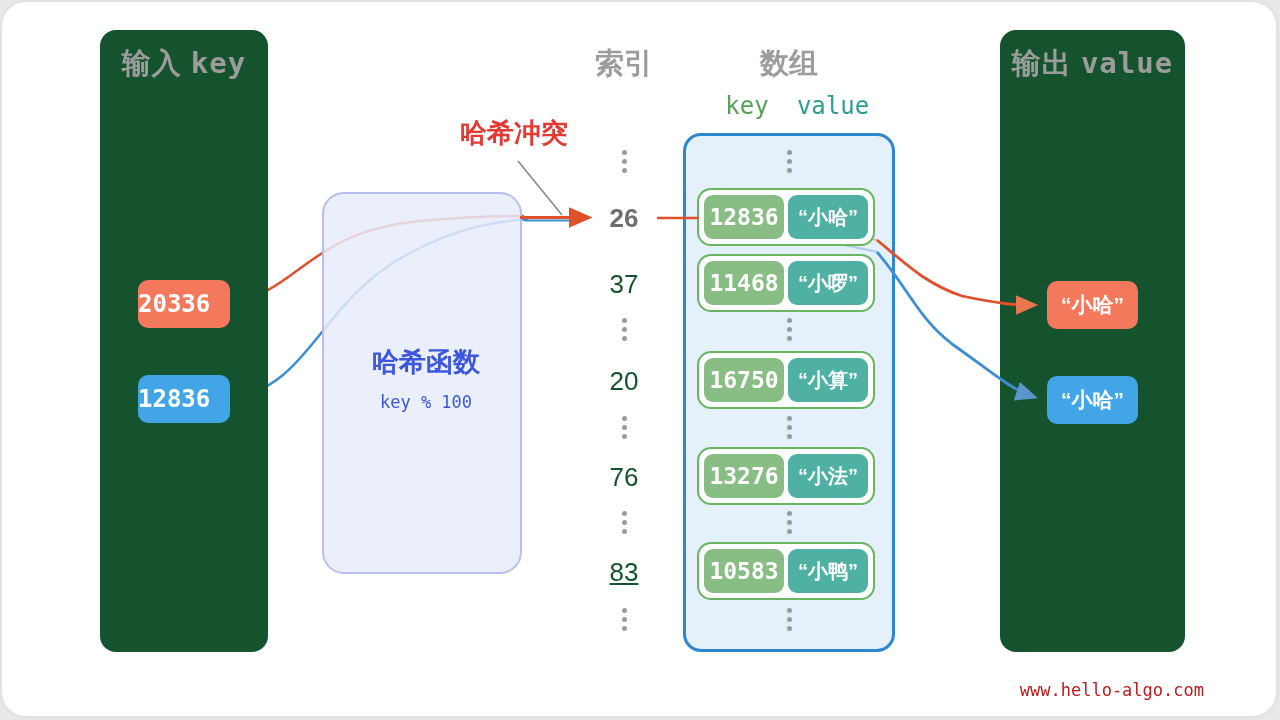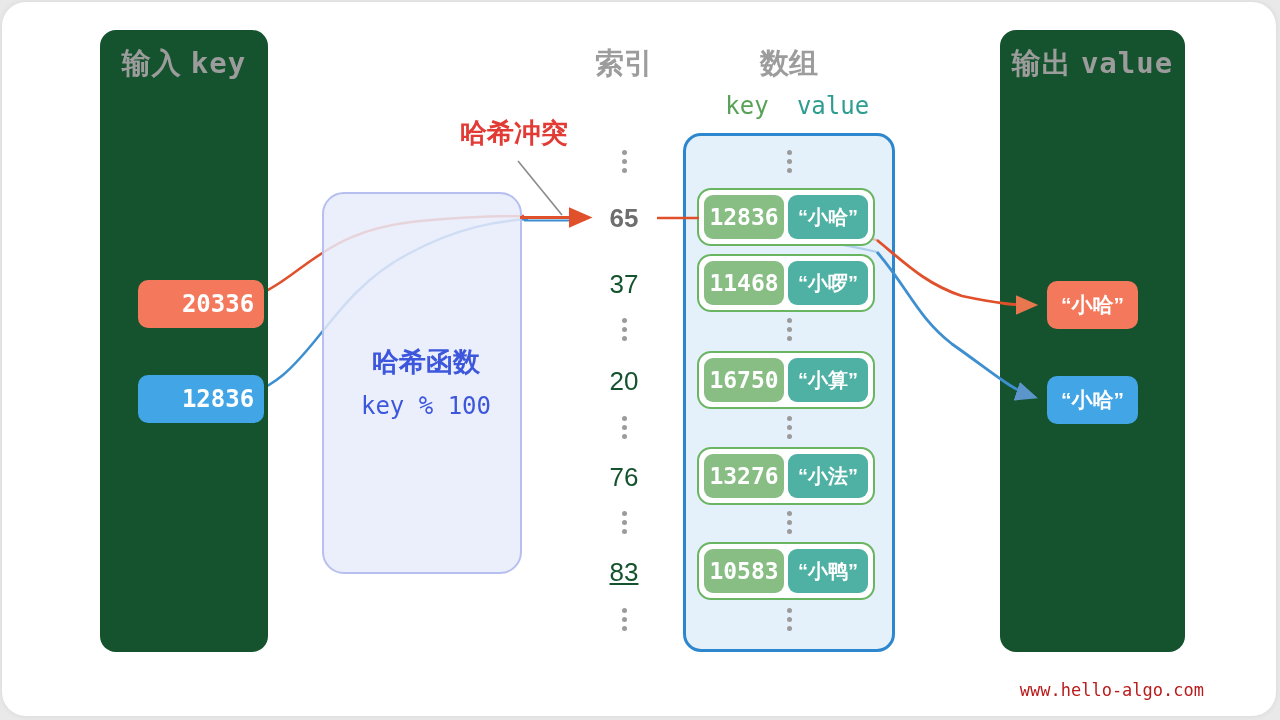--- a/index.html
+++ b/index.html
@@ -13,27 +13,27 @@
   .panel-title{position:absolute;top:14px;left:0;right:0;text-align:center;
     font-size:29px;font-weight:bold;color:#9c9c9c;letter-spacing:1px;white-space:nowrap;}
   .mono{font-family:"DejaVu Sans Mono","Liberation Mono",monospace;}
 
   .col-hdr{font-size:29px;font-weight:bold;color:#9c9c9c;text-align:center;}
 
   .kv-label{font-size:24px;font-family:"DejaVu Sans Mono","Liberation Mono",monospace;text-align:center;}
 
   .hashbox{background:rgba(232,235,250,0.85);border:2px solid #b6bfef;border-radius:22px;}
   .hash-name{position:absolute;left:0;right:0;top:150px;text-align:center;font-size:27px;font-weight:bold;color:#3d57dc;padding-left:8px;}
-  .hash-formula{position:absolute;left:8px;right:0;top:198px;text-align:center;font-size:24px;color:#3d57dc;}
+  .hash-formula{position:absolute;left:8px;right:0;top:198px;text-align:center;font-size:17px;color:#3d57dc;}
 
   .badge{background:#ffffff;border-radius:10px;text-align:center;line-height:53px;
     font-size:27px;font-weight:bold;color:#e23b35;}
 
-  .keybox{border-radius:10px;text-align:center;color:#ffffff;
-    font-size:24px;font-weight:bold;line-height:48px;padding-left:34px;}
+  .keybox{border-radius:10px;text-align:left;color:#ffffff;
+    font-size:24px;font-weight:bold;line-height:48px;}
   .valuebox{border-radius:10px;text-align:center;color:#ffffff;
     font-size:21px;font-weight:bold;line-height:48px;}
 
   .arraybox{background:#e4f0fa;border:3px solid #2c87cf;border-radius:18px;box-sizing:border-box;}
 
   .pair{position:absolute;left:697px;width:178px;height:58px;background:#ffffff;
     border:2px solid #6ab562;border-radius:14px;box-sizing:border-box;}
   .pair .pk{position:absolute;left:5px;top:5px;width:80px;height:44px;background:#88be84;
     border-radius:9px;color:#fff;font-size:23px;font-weight:bold;line-height:44px;text-align:center;}
   .pair .pv{position:absolute;left:89px;top:5px;width:80px;height:44px;background:#4eb1a3;
@@ -85,21 +85,21 @@
     <div class="hash-formula mono">key % 100</div>
   </div>
 
   <div class="abs arraybox z2" style="left:683px;top:133px;width:212px;height:519px;"></div>
 
   <svg class="layer z3" viewBox="0 0 1280 720">
     <path d="M699,218 C760,224 830,231 877,240" fill="none" stroke="#e0512b" stroke-width="2.2" opacity="0.35"></path>
     <path d="M700,222 C770,232 832,242 877,252" fill="none" stroke="#3e8fd0" stroke-width="2.2" opacity="0.35"></path>
   </svg>
 
-  <div class="idx b z4" style="left:584px;top:203px;">65</div>
+  <div class="idx b z4" style="left:584px;top:203px;">26</div>
   <div class="idx z4" style="left:584px;top:269px;">37</div>
   <div class="idx z4" style="left:584px;top:366px;">20</div>
   <div class="idx z4" style="left:584px;top:462px;">76</div>
   <div class="idx z4" style="left:584px;top:557px;text-decoration:underline;">83</div>
 
   <div class="vdots z4" style="left:621px;top:150px;">
       <div class="dot"></div>
       <div class="dot"></div>
       <div class="dot"></div>
     </div>

